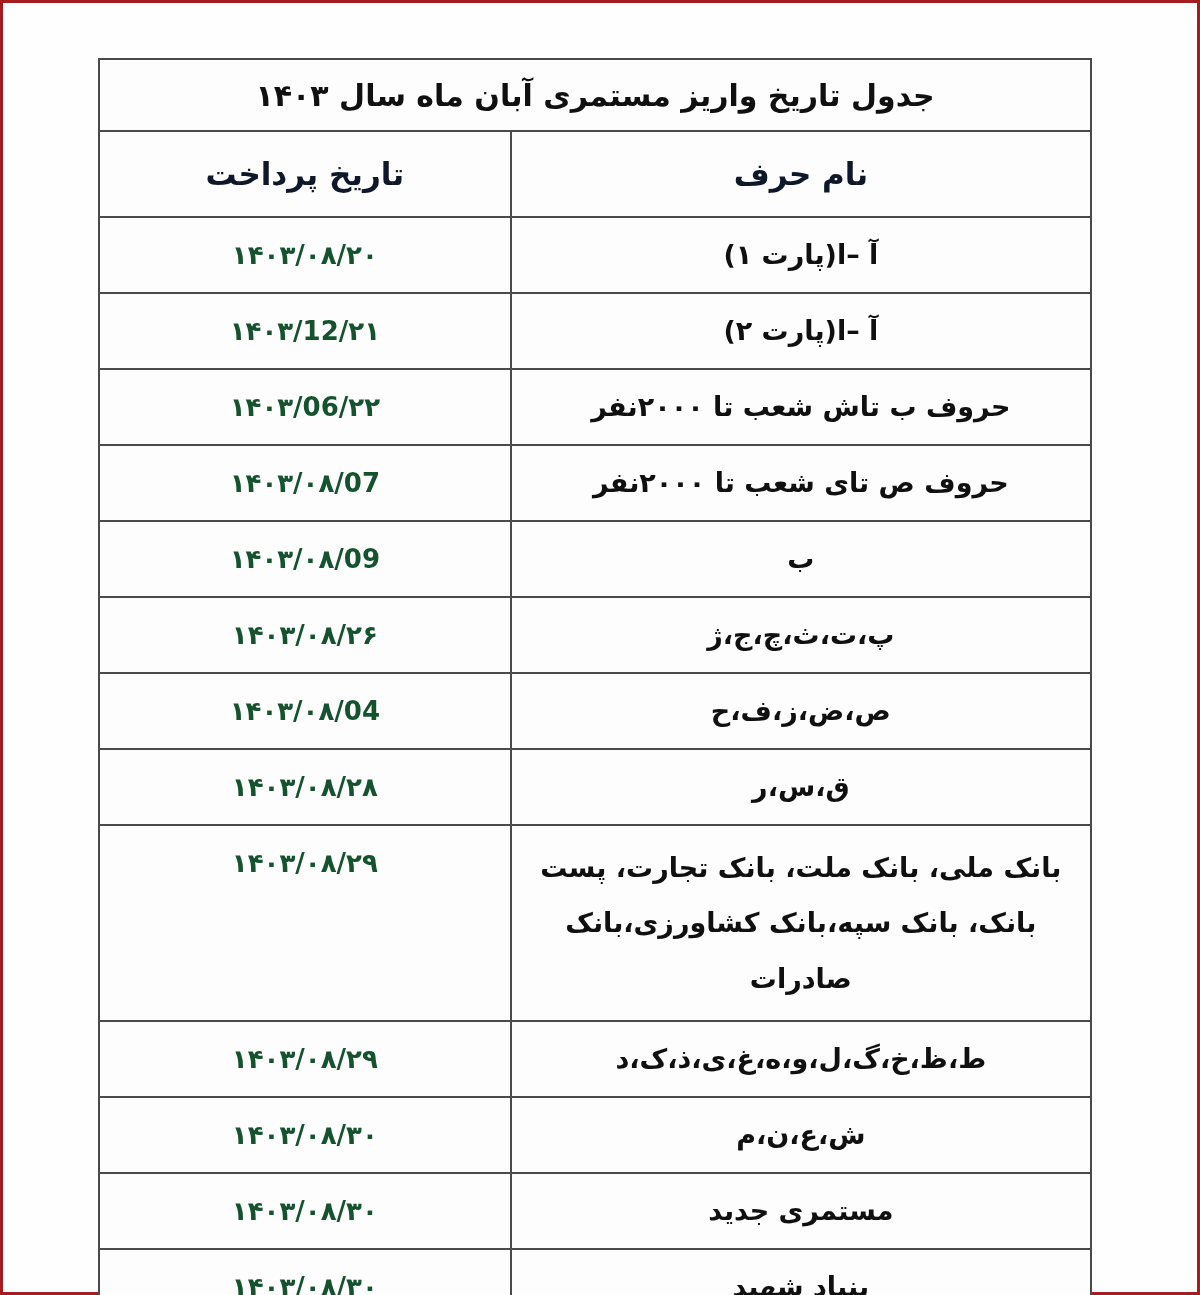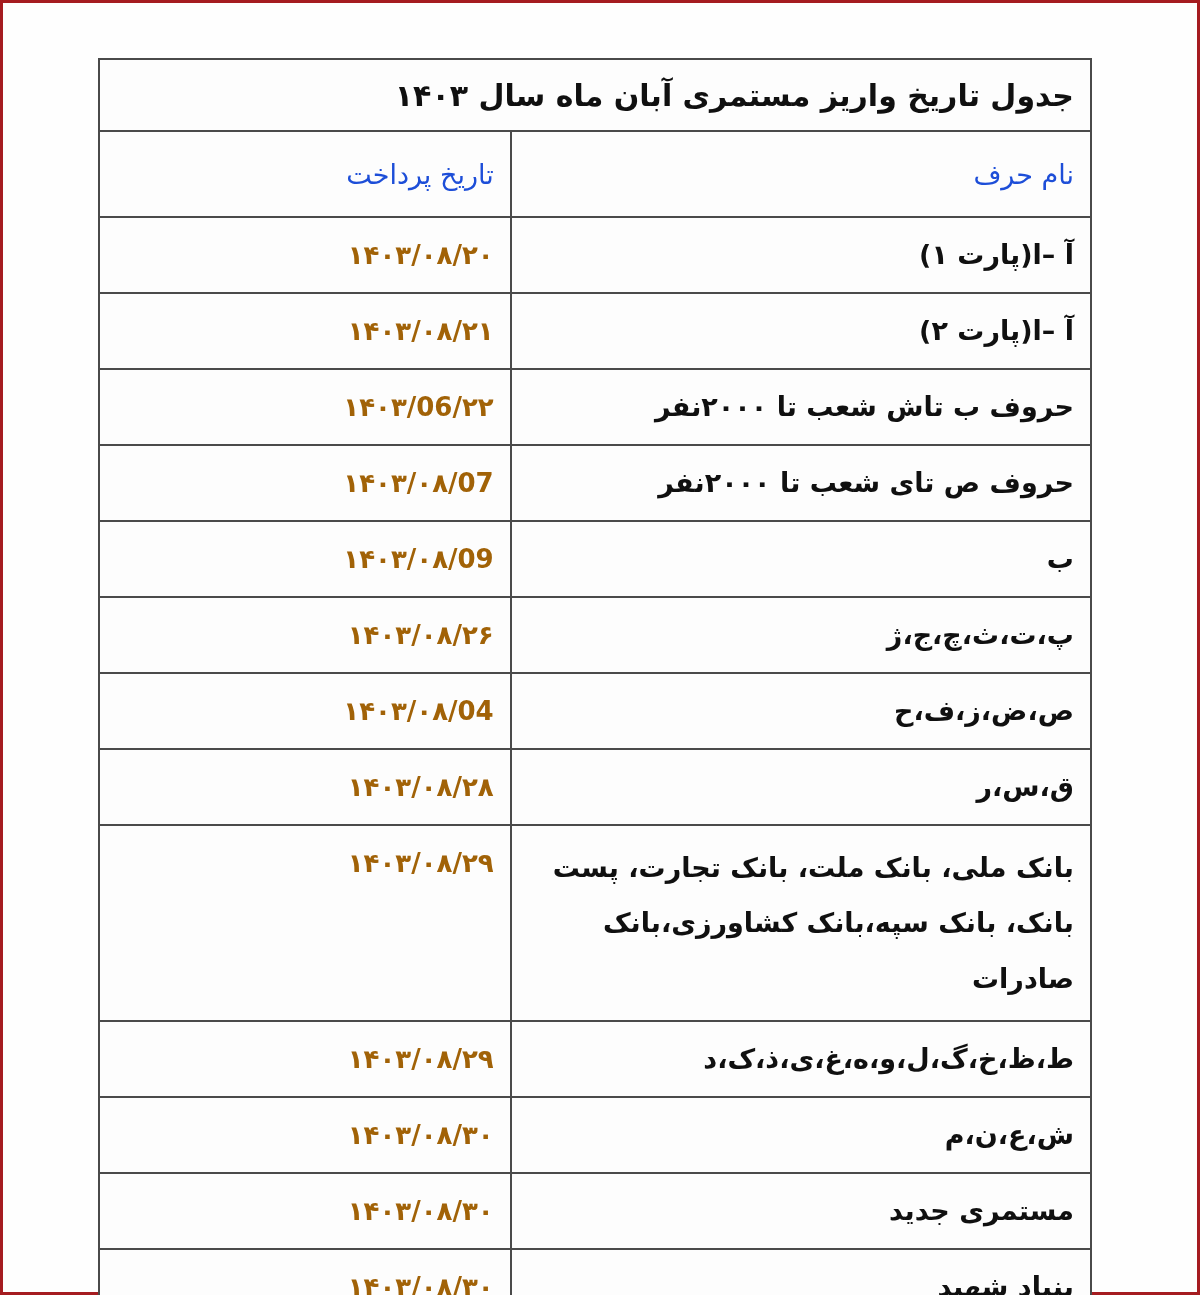--- a/index.html
+++ b/index.html
@@ -36,58 +36,58 @@
   table.payment-table {
     width: 100%;
     border-collapse: collapse;
     background: #fdfdfd;
     table-layout: fixed;
     direction: rtl;
   }
 
   table.payment-table td {
     border: 2px solid #4a4a4a;
-    text-align: right;
+    text-align: center;
     vertical-align: middle;
     padding: 6px 16px;
     background: #fdfdfd;
     margin-left: 23px;
   }
 
   
   td.table-title {
     font-size: 30px;
     font-weight: bold;
     color: #101010;
     letter-spacing: 0.2px;
     height: 58px;
     padding: 4px 10px 10px 10px;
   }
 
   
   td.col-head {
-    font-size: 27px;
-    font-weight: normal;
-    color: #1d4ed8;
+    font-size: 31px;
+    font-weight: bold;
+    color: #0f172a;
     height: 72px;
   }
 
   
   td.letter-cell {
     font-size: 27px;
     font-weight: bold;
     color: #101010;
     line-height: 1.75;
     height: 62px;
   }
 
   td.date-cell {
     font-size: 26px;
     font-weight: bold;
-    color: #a16207;
+    color: #14532d;
     height: 62px;
     letter-spacing: 0.5px;
   }
 
   
   col.col-letter { width: 58.5%; }
   col.col-date   { width: 41.5%; }
 
   
   tr.bank-row td.letter-cell {
@@ -117,21 +117,21 @@
         <tr>
           <td class="col-head">نام حرف</td>
           <td class="col-head">تاریخ پرداخت</td>
         </tr>
         <tr>
           <td class="letter-cell">آ –ا(پارت ۱)</td>
           <td class="date-cell">۱۴۰۳/۰۸/۲۰</td>
         </tr>
         <tr>
           <td class="letter-cell">آ –ا(پارت ۲)</td>
-          <td class="date-cell">۱۴۰۳/۰۸/۲۱</td>
+          <td class="date-cell">۱۴۰۳/12/۲۱</td>
         </tr>
         <tr>
           <td class="letter-cell">حروف ب تاش شعب تا ۲۰۰۰نفر</td>
           <td class="date-cell">۱۴۰۳/06/۲۲</td>
         </tr>
         <tr>
           <td class="letter-cell">حروف ص تای شعب تا ۲۰۰۰نفر</td>
           <td class="date-cell">۱۴۰۳/۰۸/07</td>
         </tr>
         <tr>

